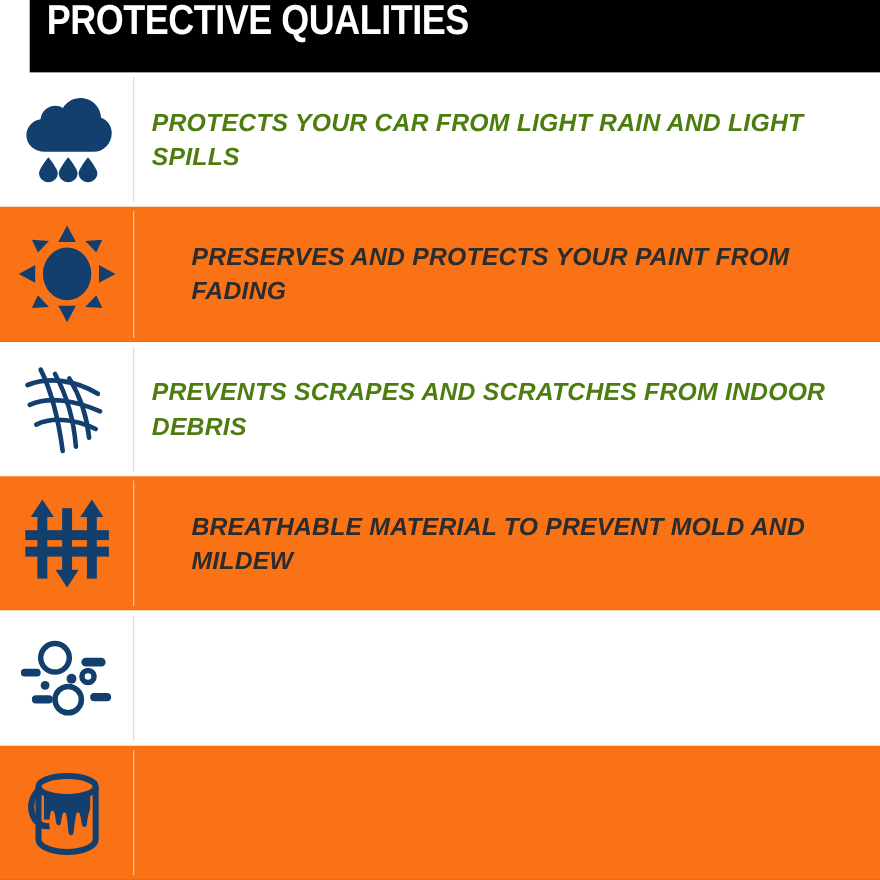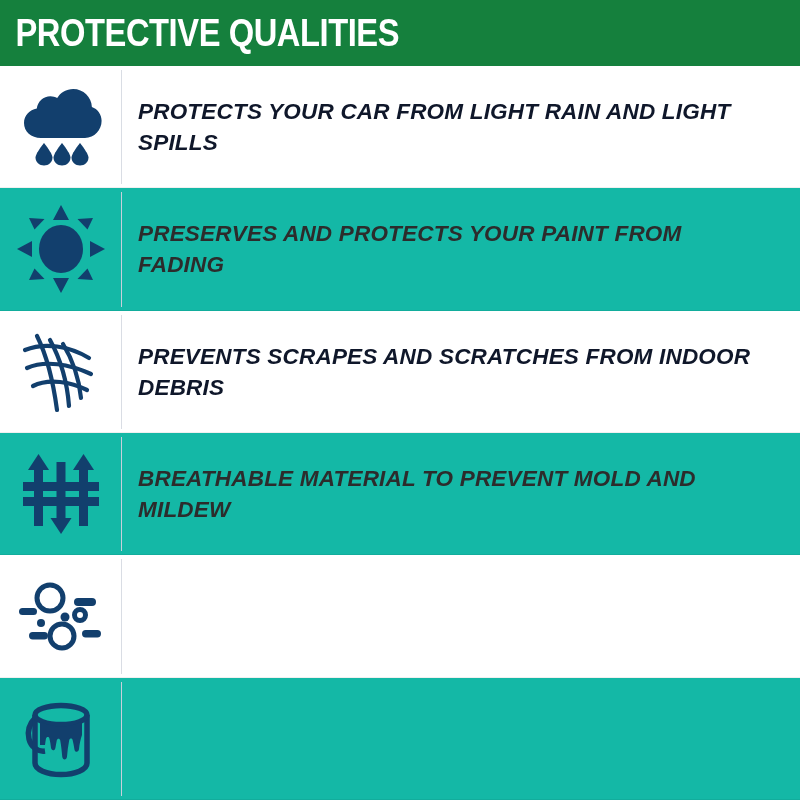--- a/index.html
+++ b/index.html
@@ -19,24 +19,25 @@
     height: 800px;
     position: relative;
     background: #ffffff;
     display: flex;
     flex-direction: column;
   }
 
   
   .header {
     height: 66px;
-    background: #15803d;
-    display: flex;
-    align-items: center;
+    background: #000000;
+    display: flex;
+    align-items: flex-start;
     flex: 0 0 auto;
+    margin-left: 27px;
   }
   .header-title {
     color: #ffffff;
     font-family: "Liberation Sans", sans-serif;
     font-weight: bold;
     font-size: 38px;
     letter-spacing: -0.5px;
     padding-left: 18px;
     line-height: 1;
     transform: scaleX(0.86);
@@ -51,21 +52,22 @@
     flex-direction: column;
   }
   .row {
     display: flex;
     align-items: stretch;
     flex: 1 1 0;
     position: relative;
     min-height: 0;
   }
   .row.alt {
-    background: #14b8a6;
+    background: #f97316;
+    gap: 36px;
   }
   .row.plain {
     background: #ffffff;
   }
   .row::after {
     content: "";
     position: absolute;
     left: 0; right: 0; bottom: 0;
     height: 1px;
     background: rgba(0,0,0,0.06);
@@ -111,21 +113,21 @@
   }
   .row-text {
     font-family: "Liberation Sans", sans-serif;
     font-weight: bold;
     font-style: italic;
     font-size: 22.5px;
     line-height: 1.38;
     letter-spacing: 0.2px;
     text-transform: uppercase;
   }
-  .text-blue  { color: #0f172a; }
+  .text-blue  { color: #4d7c0f; }
   .text-dark  { color: #2c2c2c; }
 </style>
 </head>
 <body>
 
 <div class="infographic">
 
   <div class="header">
     <div class="header-title">PROTECTIVE QUALITIES</div>
   </div>

